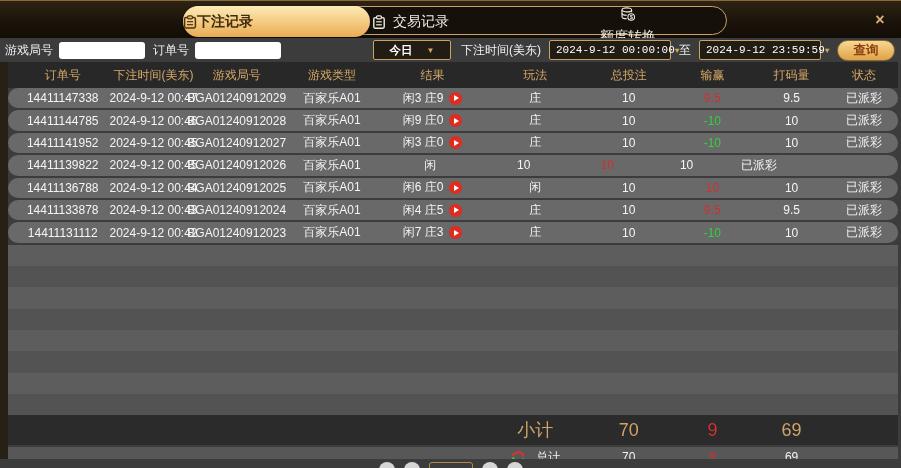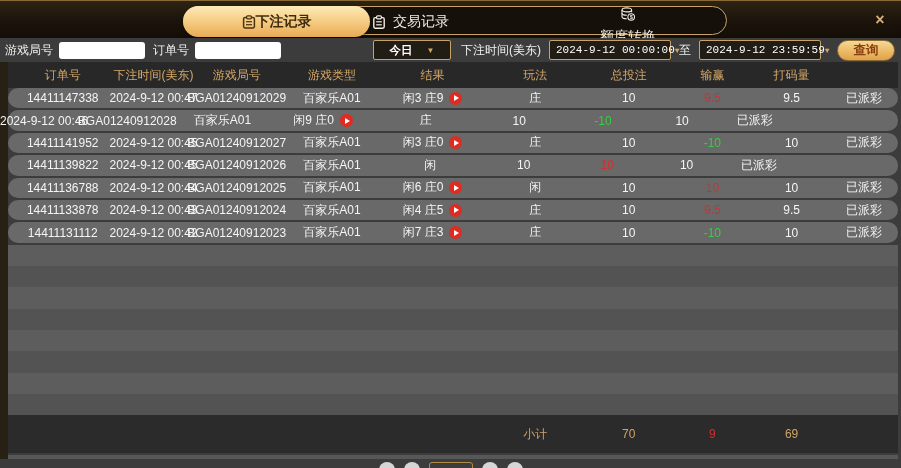--- a/index.html
+++ b/index.html
@@ -16,21 +16,21 @@
   }
   .tab-group{
     position:absolute;left:183px;top:5px;width:544px;height:29px;
     border:1px solid #c9a268;border-radius:16px;background:#15100a;
     box-sizing:border-box;
   }
   .tab-active{
     position:absolute;left:-1px;top:-1px;width:187px;height:31px;
     border-radius:16px;
     background:linear-gradient(180deg,#fdeab8 0%,#f6cf87 45%,#e8ab55 100%);
-    display:flex;align-items:center;justify-content:center;
+    display:flex;align-items:center;
     color:#3f2c0e;font-size:14px;font-weight:bold;cursor:pointer;
     box-shadow:0 1px 3px rgba(0,0,0,.5);
   }
   .tab-inactive{
     position:absolute;top:0;height:29px;display:flex;align-items:center;gap:7px;
     color:#f2ede2;font-size:14px;cursor:pointer;
   }
   .tab-trade{left:188px;}
   .tab-credit{left:416px;flex-direction:column;}
   .icon14{width:14px;height:14px;display:inline-block;}
@@ -89,22 +89,22 @@
   }
   .play .tri{
     width:0;height:0;border-top:3.5px solid transparent;border-bottom:3.5px solid transparent;
     border-left:5.5px solid #ffffff;margin-left:1.5px;
   }
   .stripes{width:100%;}
   .stripe{height:21.3px;}
   .stripe:nth-child(odd){background:#5d5d5d;}
   .stripe:nth-child(even){background:#535353;}
   .sumrow{
-    height:38px;background:#2b2b2b;display:flex;align-items:center;
-    color:#cfa466;font-size:12px;
+    height:30px;background:#2b2b2b;display:flex;align-items:center;
+    color:#cfa466;font-size:18px;
   }
   .totalrow{
     height:20px;margin-top:2px;background:#575757;display:flex;align-items:center;
     color:#f2f2f2;font-size:12px;
   }
   .sum-red{color:#d03030;}
   .swap-icon{width:16px;height:12px;margin-right:10px;display:inline-block;}
   
   .pagebar{
     position:absolute;left:0;top:459px;width:901px;height:9px;background:#3c3c3c;
@@ -192,20 +192,21 @@
   <div class="thead">
     <span class="cell c1">订单号</span>
     <span class="cell c2">下注时间(美东)</span>
     <span class="cell c3">游戏局号</span>
     <span class="cell c4">游戏类型</span>
     <span class="cell c5">结果</span>
     <span class="cell c6">玩法</span>
     <span class="cell c7">总投注</span>
     <span class="cell c8">输赢</span>
     <span class="cell c9">打码量</span>
+    <span class="cell c10">状态</span>
   </div>
 
   <div class="trow">
     <span class="cell c1">14411147338</span>
     <span class="cell c2">2024-9-12 00:47</span>
     <span class="cell c3">BGA01240912029</span>
     <span class="cell c4">百家乐A01</span>
     <span class="cell c5">
         <span>闲3 庄9</span>
         <span class="play">
@@ -213,20 +214,21 @@
         </span>
       </span>
     <span class="cell c6">庄</span>
     <span class="cell c7">10</span>
     <span class="cell c8 winloss" data-sign="pos">9.5</span>
     <span class="cell c9">9.5</span>
     <span class="cell c10">已派彩</span>
   </div>
 
   <div class="trow">
+    <span class="cell c1">14411144785</span>
     <span class="cell c2">2024-9-12 00:46</span>
     <span class="cell c3">BGA01240912028</span>
     <span class="cell c4">百家乐A01</span>
     <span class="cell c5">
         <span>闲9 庄0</span>
         <span class="play">
           <i class="tri"></i>
         </span>
       </span>
     <span class="cell c6">庄</span>

